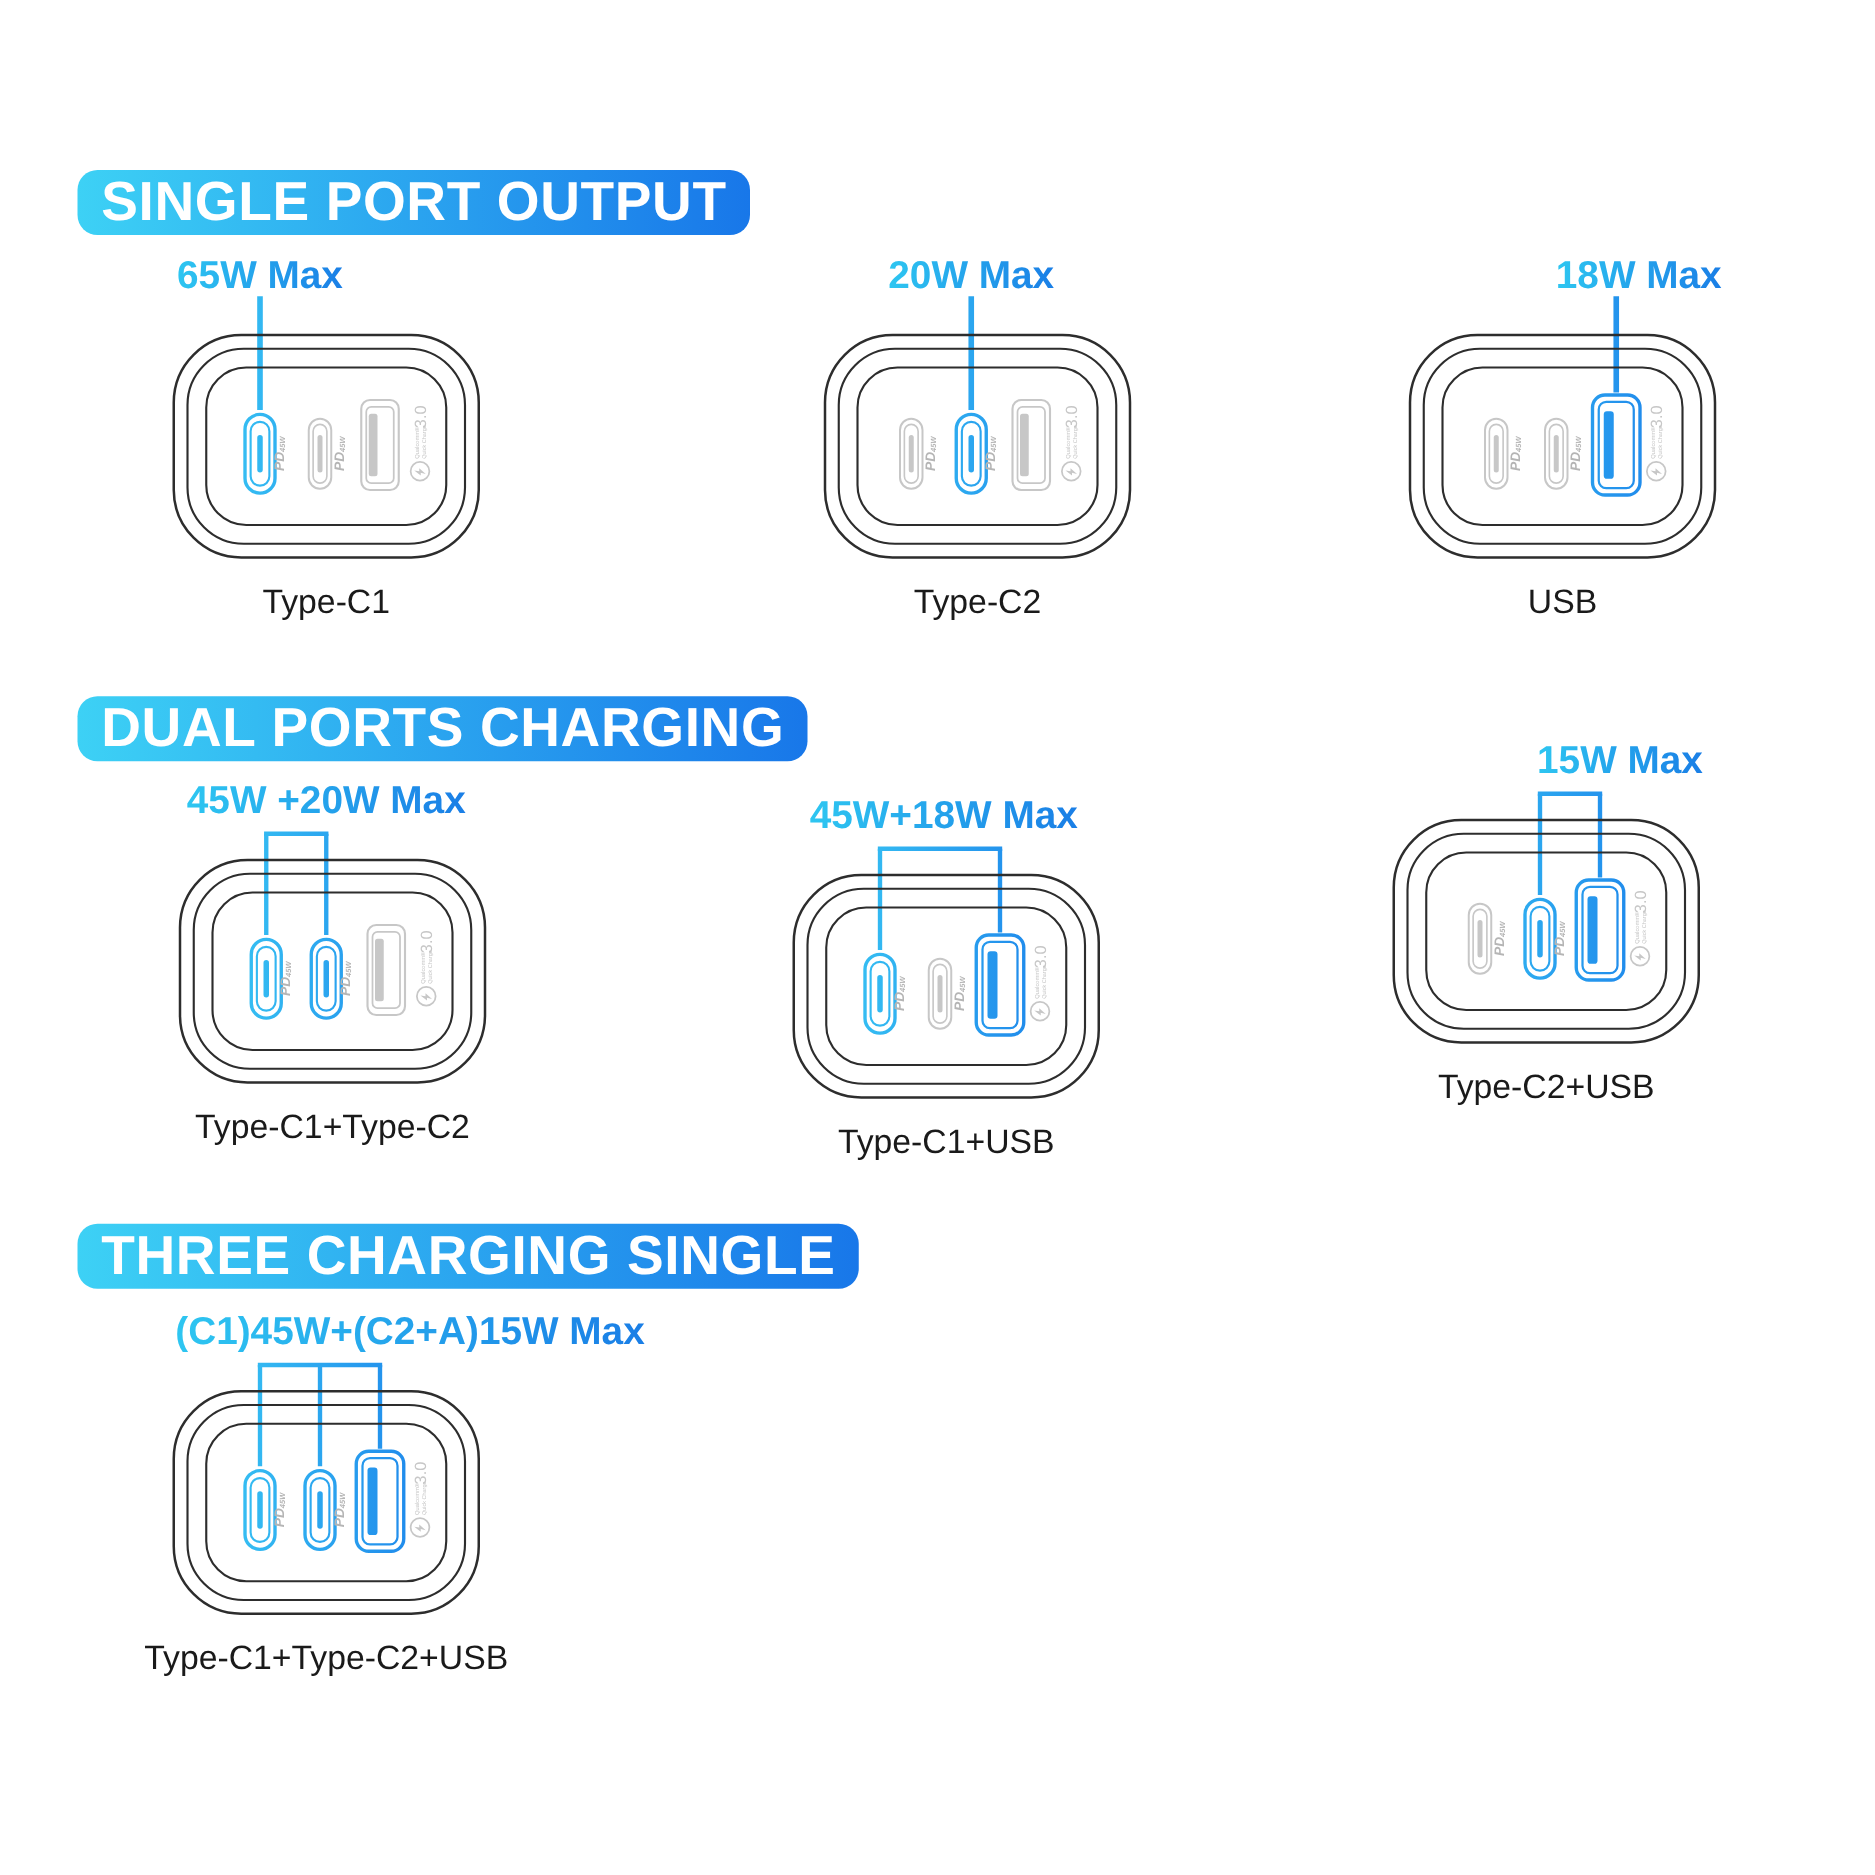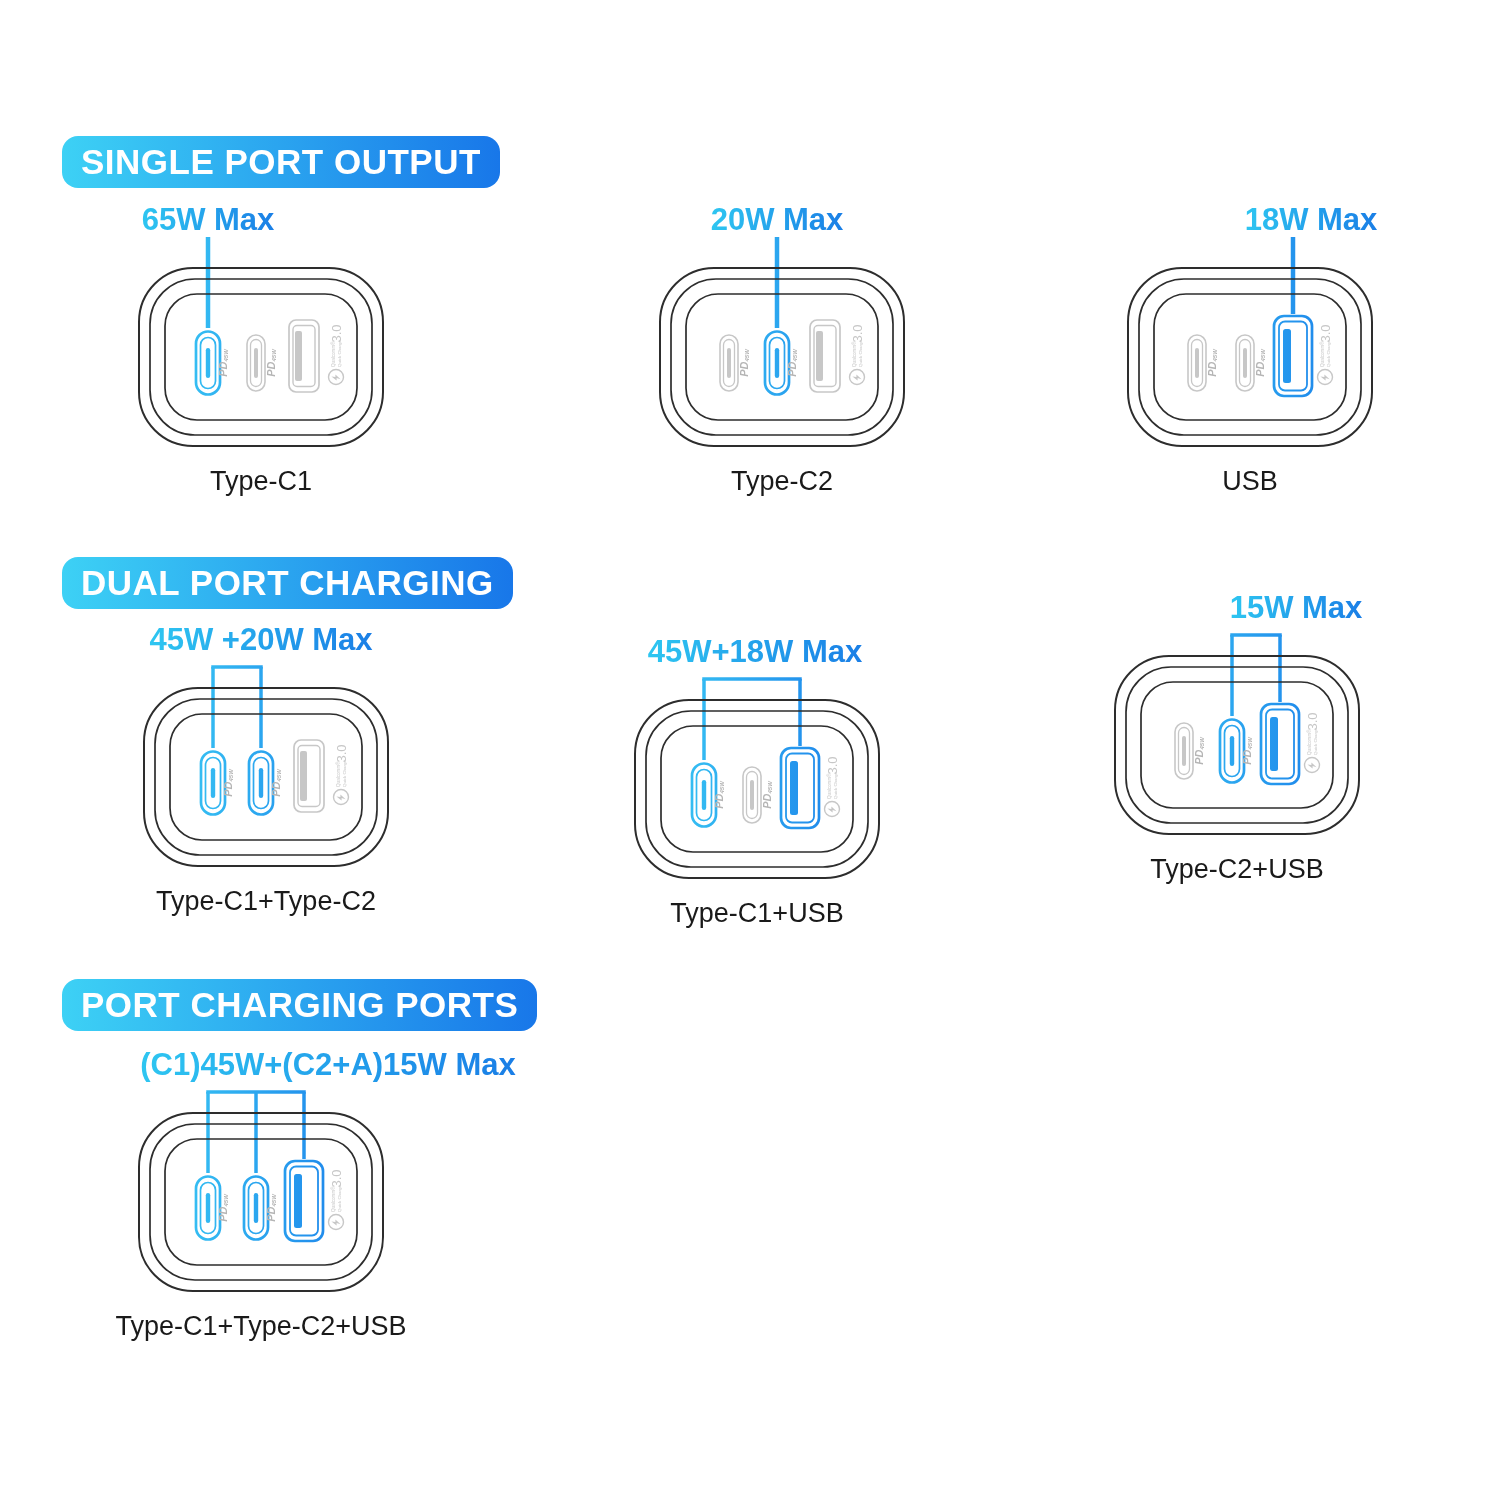--- a/index.html
+++ b/index.html
@@ -1,21 +1,21 @@
 <!DOCTYPE html>
 <html><head>
 <meta charset="utf-8">
 <style>
   html,body{margin:0;padding:0;background:#ffffff;}
   body{font-family:"Liberation Sans",sans-serif;}
   #app{position:relative;width:1500px;height:1500px;background:#fff;overflow:hidden;}
   .pill{
     position:absolute;left:62px;height:52px;line-height:52px;
     padding:0 19px;border-radius:16px;
-    color:#fff;font-size:35px;font-weight:bold;letter-spacing:.5px;
+    color:#fff;font-size:44px;font-weight:bold;letter-spacing:.5px;
     white-space:nowrap;
   }
   .cell{position:absolute;width:420px;height:320px;}
   .cell svg{display:block;width:420px;height:320px;overflow:visible;
     font-family:"Liberation Sans",sans-serif;}
 </style>
 </head>
 <body>
 
 <div id="app">
@@ -163,21 +163,21 @@
     <g transform="translate(285,160) rotate(-90)">
     <circle cx="-22" cy="0" r="7.5" fill="none" stroke="#C7C7C7" stroke-width="1.4"></circle>
     <path d="M -21.4,-4.6 L -25.4,0.6 L -23.1,0.6 L -24.2,4.6 L -19.6,-0.6 L -21.9,-0.6 Z" fill="#C7C7C7"></path>
     <text x="-12" y="-1.2" font-size="4.6" fill="#C7C7C7">Qualcomm®</text>
     <text x="-12" y="4.6" font-size="4.4" fill="#C7C7C7">Quick Charge</text>
     <text x="12.5" y="4.5" font-size="13" fill="#C7C7C7">3.0</text>
   </g>
     <text x="210" y="295" text-anchor="middle" font-size="27" fill="#1A1A1A">USB</text>
   </svg>
     </div>
-    <div class="pill" style="top:557px;background:linear-gradient(90deg,#3DD1F5,#1877E9);">DUAL PORT CHARGING</div>
+    <div class="pill" style="top:557px;background:linear-gradient(90deg,#3DD1F5,#1877E9);">DUAL PORTS CHARGING</div>
     <div class="cell" style="left:56px;top:615px;">
       <svg viewBox="0 0 420 320">
     <defs>
       <linearGradient id="grad_1_0" x1="88" y1="0" x2="332" y2="0" gradientUnits="userSpaceOnUse">
         <stop offset="0" stop-color="#3DD1F5"></stop>
             <stop offset="1" stop-color="#1877E9"></stop>
       </linearGradient>
       <linearGradient id="tgrad_1_0" x1="0" y1="0" x2="1" y2="0">
         <stop offset="0" stop-color="#2EC6F1"></stop>
             <stop offset="1" stop-color="#1A7EE6"></stop>
@@ -320,21 +320,21 @@
     <g transform="translate(285,160) rotate(-90)">
     <circle cx="-22" cy="0" r="7.5" fill="none" stroke="#C7C7C7" stroke-width="1.4"></circle>
     <path d="M -21.4,-4.6 L -25.4,0.6 L -23.1,0.6 L -24.2,4.6 L -19.6,-0.6 L -21.9,-0.6 Z" fill="#C7C7C7"></path>
     <text x="-12" y="-1.2" font-size="4.6" fill="#C7C7C7">Qualcomm®</text>
     <text x="-12" y="4.6" font-size="4.4" fill="#C7C7C7">Quick Charge</text>
     <text x="12.5" y="4.5" font-size="13" fill="#C7C7C7">3.0</text>
   </g>
     <text x="210" y="295" text-anchor="middle" font-size="27" fill="#1A1A1A">Type-C2+USB</text>
   </svg>
     </div>
-    <div class="pill" style="top:979px;background:linear-gradient(90deg,#3DD1F5,#1877E9);">PORT CHARGING PORTS</div>
+    <div class="pill" style="top:979px;background:linear-gradient(90deg,#3DD1F5,#1877E9);">THREE CHARGING SINGLE</div>
     <div class="cell" style="left:51px;top:1040px;">
       <svg viewBox="0 0 420 320">
     <defs>
       <linearGradient id="grad_2_0" x1="88" y1="0" x2="332" y2="0" gradientUnits="userSpaceOnUse">
         <stop offset="0" stop-color="#3DD1F5"></stop>
             <stop offset="1" stop-color="#1877E9"></stop>
       </linearGradient>
       <linearGradient id="tgrad_2_0" x1="0" y1="0" x2="1" y2="0">
         <stop offset="0" stop-color="#2EC6F1"></stop>
             <stop offset="1" stop-color="#1A7EE6"></stop>

